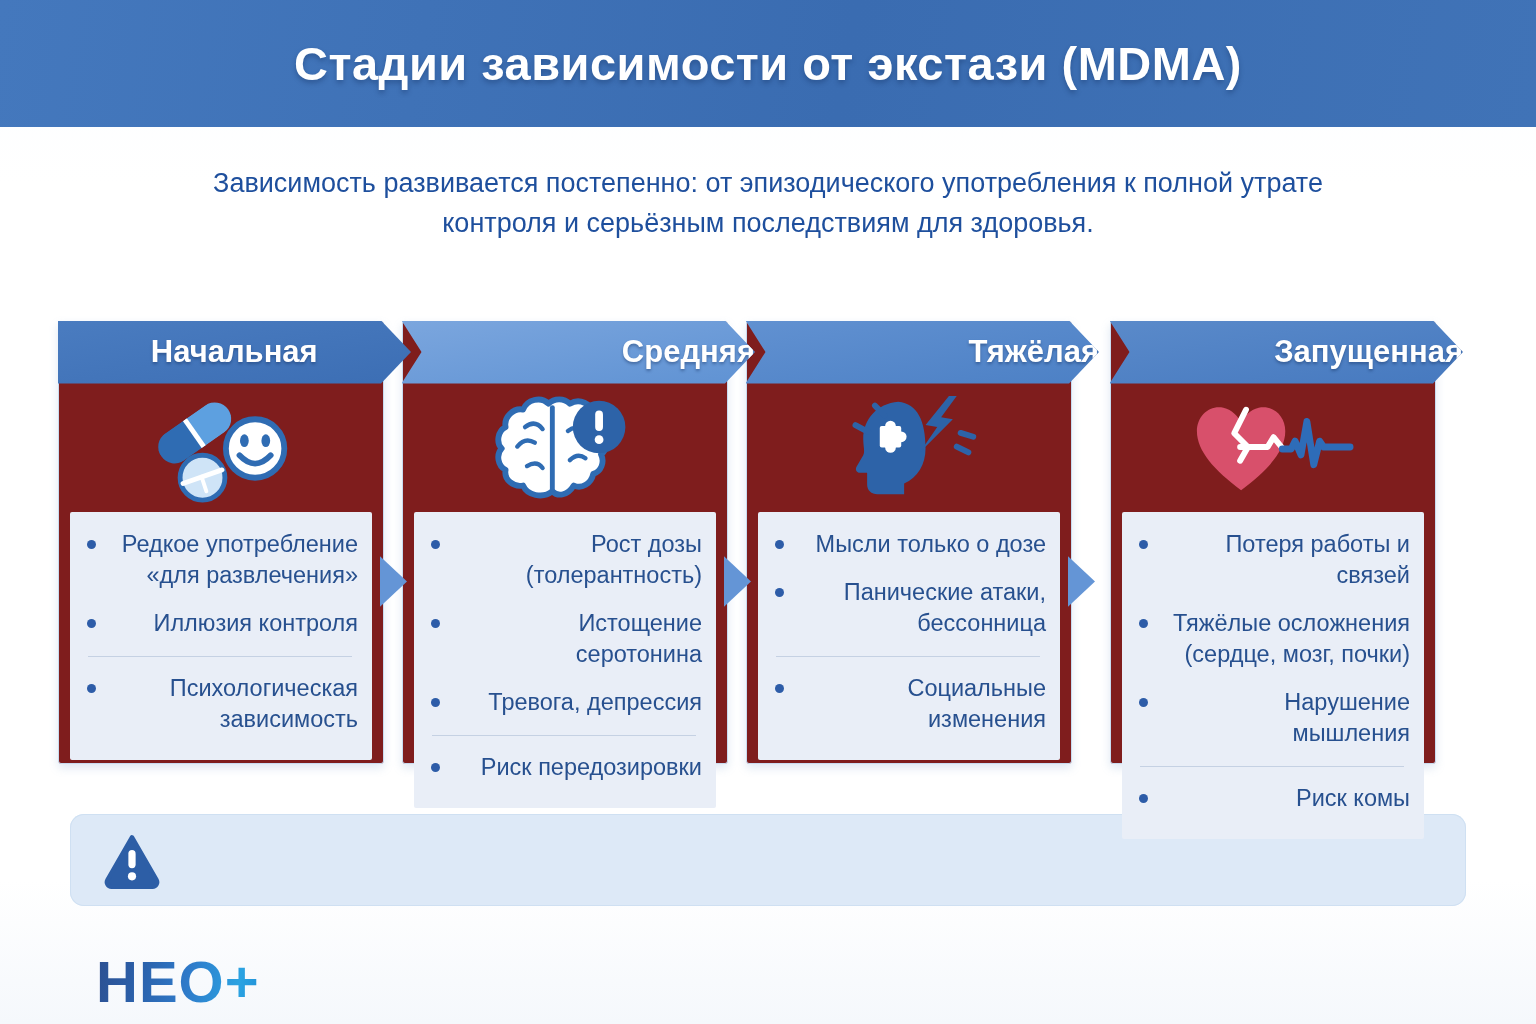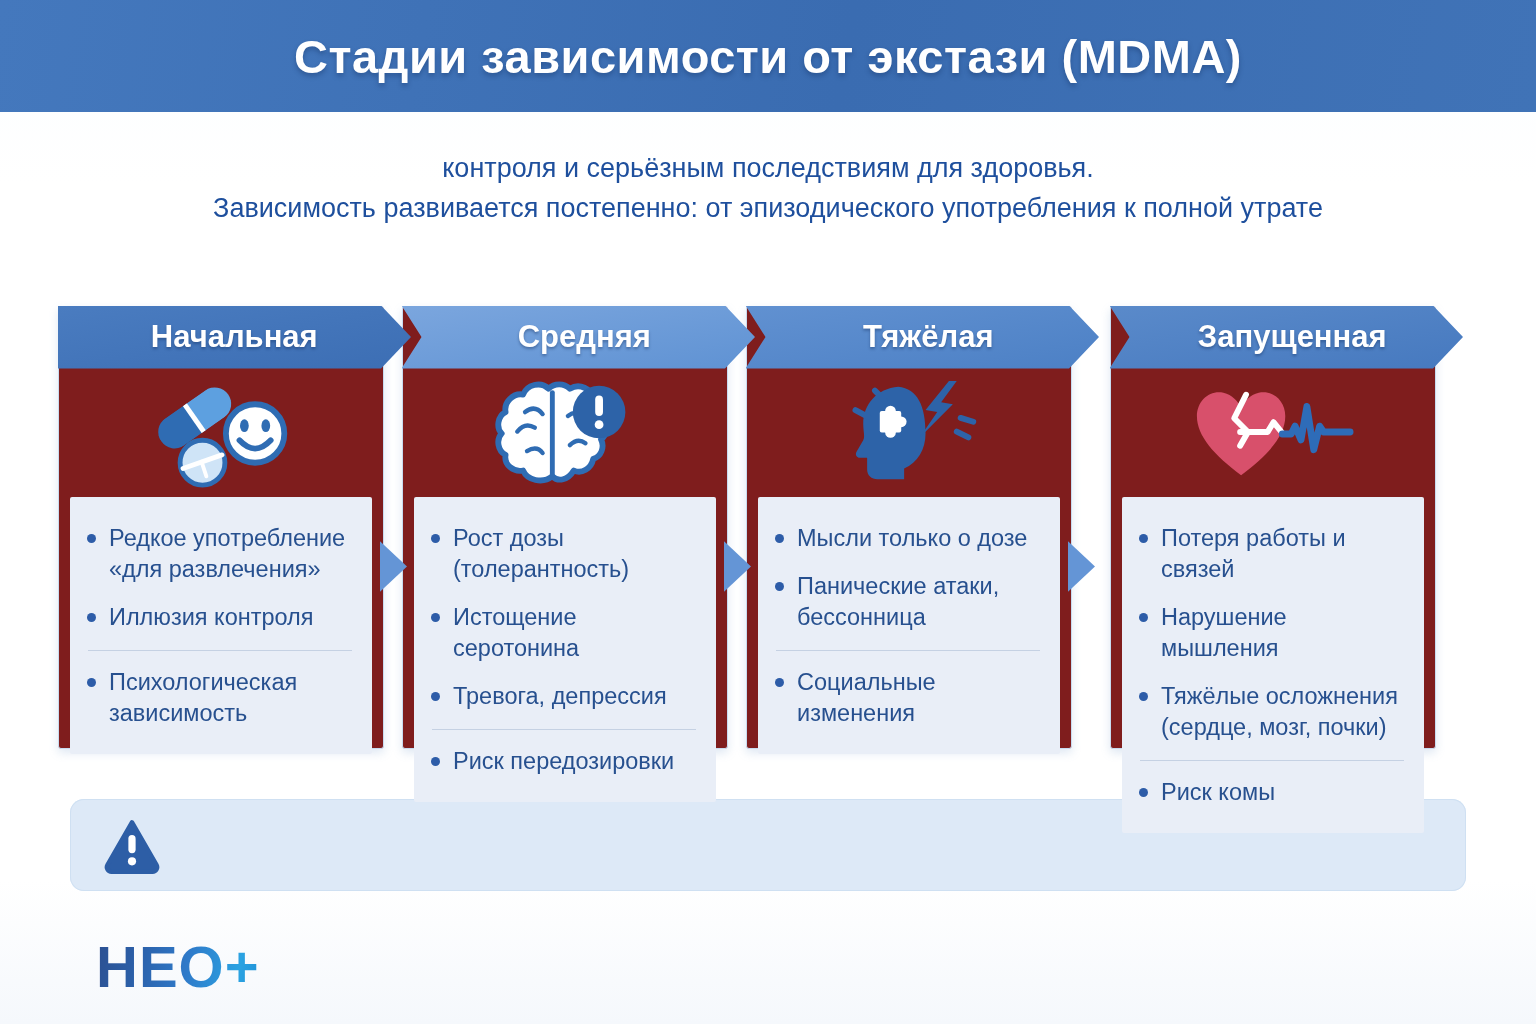--- a/index.html
+++ b/index.html
@@ -3,21 +3,21 @@
 <meta charset="utf-8">
 <style>
   html,body{margin:0;padding:0;}
   body{
     width:1536px;height:1024px;overflow:hidden;
     font-family:"Liberation Sans","DejaVu Sans",sans-serif;
     background:linear-gradient(180deg,#fbfdff 0%,#ffffff 18%,#ffffff 86%,#f5f8fc 100%);
   }
   
   .top-band{
-    height:112px;
+    height:127px;
     background:linear-gradient(100deg,#4478bd 0%,#3a6cb1 55%,#4073b7 100%);
     display:flex;align-items:center;justify-content:center;
   }
   .top-band h1{
     margin:0;color:#ffffff;font-size:47px;font-weight:700;letter-spacing:.5px;
     text-shadow:0 3px 5px rgba(15,40,85,.35);
   }
   
   .intro{margin:36px 0 0;text-align:center;color:#1e4f9d;font-size:27px;line-height:40px;}
   .intro .line{display:block;}
@@ -32,30 +32,30 @@
   }
   .card:last-of-type{margin-right:0;margin-left:20px;}
   .c1{z-index:8}.c2{z-index:6}.c3{z-index:4}.c4{z-index:2}
   .banner{
     position:absolute;top:-1.5px;left:-1.5px;right:-28px;height:63px;
     display:flex;align-items:center;justify-content:center;
     color:#fff;font-size:31px;font-weight:700;
     text-shadow:0 2px 3px rgba(15,40,85,.4);
   }
   .arrow-end{clip-path:polygon(0 0,calc(100% - 30px) 0,100% 50%,calc(100% - 30px) 100%,0 100%);}
-  .notch{clip-path:polygon(0 0,calc(100% - 30px) 0,100% 50%,calc(100% - 30px) 100%,0 100%,20px 50%);padding-left:12px;}
+  .notch{clip-path:polygon(0 0,calc(100% - 30px) 0,100% 50%,calc(100% - 30px) 100%,0 100%,20px 50%);padding-left:12px;justify-content:flex-end;}
   .b1{background:linear-gradient(170deg,#4a7cc0,#3c6eb4);}
   .b2{background:linear-gradient(170deg,#7ba6de,#5f92d3);}
   .b3{background:linear-gradient(170deg,#6191d1,#4c80c5);}
   .b4{background:linear-gradient(170deg,#5a8aca,#4679bf);}
   .icon-area{height:128px;flex:0 0 auto;display:flex;align-items:center;justify-content:center;}
   .panel{
     flex:1;margin:0 11px 12px;background:#e9eef7;border-radius:2px;
-    list-style:none;padding:26px 14px 8px 12px;box-sizing:border-box;
-    color:#27508f;font-size:23.5px;line-height:31px;
+    list-style:none;padding:17px 14px 8px 12px;box-sizing:border-box;
+    color:#27508f;font-size:23.5px;line-height:31px;text-align:right;
   }
   li.item{position:relative;padding-left:27px;margin-bottom:17px;}
   li.item::before{
     content:"";position:absolute;left:5px;top:11px;width:9px;height:9px;
     border-radius:50%;background:#2d5ca8;
   }
   li.rule{height:1px;background:#c5d1e3;margin:16px 6px;padding:0;}
   .arrow-slot{position:relative;width:0;flex:0 0 0;z-index:9;}
   .flow-arrow{
     position:absolute;top:233px;left:-22px;width:27px;height:55px;
@@ -81,22 +81,22 @@
 </head>
 <body>
 
 <div class="page">
 
   <header class="top-band">
     <h1>Стадии зависимости от экстази (MDMA)</h1>
   </header>
 
   <p class="intro">
+    <span class="line">Зависимость развивается постепенно: от эпизодического употребления к полной утрате</span>
     <span class="line">контроля и серьёзным последствиям для здоровья.</span>
-    <span class="line">Зависимость развивается постепенно: от эпизодического употребления к полной утрате</span>
   </p>
 
   <section class="stages">
 
     <article class="card c1">
       <div class="banner b1 arrow-end">
         <span>Начальная</span>
       </div>
       <div class="icon-area">
         <svg width="150" height="112" viewBox="0 0 150 115">
@@ -198,22 +198,22 @@
       <div class="icon-area">
         <svg width="172" height="108" viewBox="0 0 175 110">
           <path d="M55 98 C28 78 10 58 10 38 C10 22 23 11 37 14 C46 16 52 23 55 29 C58 23 64 16 73 14 C87 11 100 22 100 38 C100 58 82 78 55 98 Z" fill="#d8506b"></path>
           <path d="M60 16 L48 40 L62 54 L54 68" fill="none" stroke="#ffffff" stroke-width="6" stroke-linejoin="round" stroke-linecap="round"></path>
           <path d="M54 54 L82 54 L88 44 L97 55" fill="none" stroke="#ffffff" stroke-width="6" stroke-linejoin="round" stroke-linecap="round"></path>
           <path d="M97 56 h9 l4 -8 l6 14 l6 -34 l7 44 l6 -24 l4 6 h27" fill="none" stroke="#2e6cb8" stroke-width="7" stroke-linejoin="round" stroke-linecap="round"></path>
         </svg>
       </div>
       <ul class="panel">
         <li class="item">Потеря работы и связей</li>
+        <li class="item">Тяжёлые осложнения (сердце, мозг, почки)</li>
         <li class="item">Нарушение мышления</li>
-        <li class="item">Тяжёлые осложнения (сердце, мозг, почки)</li>
         <li class="rule"></li>
         <li class="item">Риск комы</li>
       </ul>
     </article>
 
   </section>
 
   <aside class="warning">
     <svg width="60" height="58" viewBox="0 0 64 64">
       <path d="M32 7 L59 54 A5 5 0 0 1 54.7 61.5 L9.3 61.5 A5 5 0 0 1 5 54 Z" fill="#2d5ea6" stroke="#2d5ea6" stroke-width="5" stroke-linejoin="round"></path>

